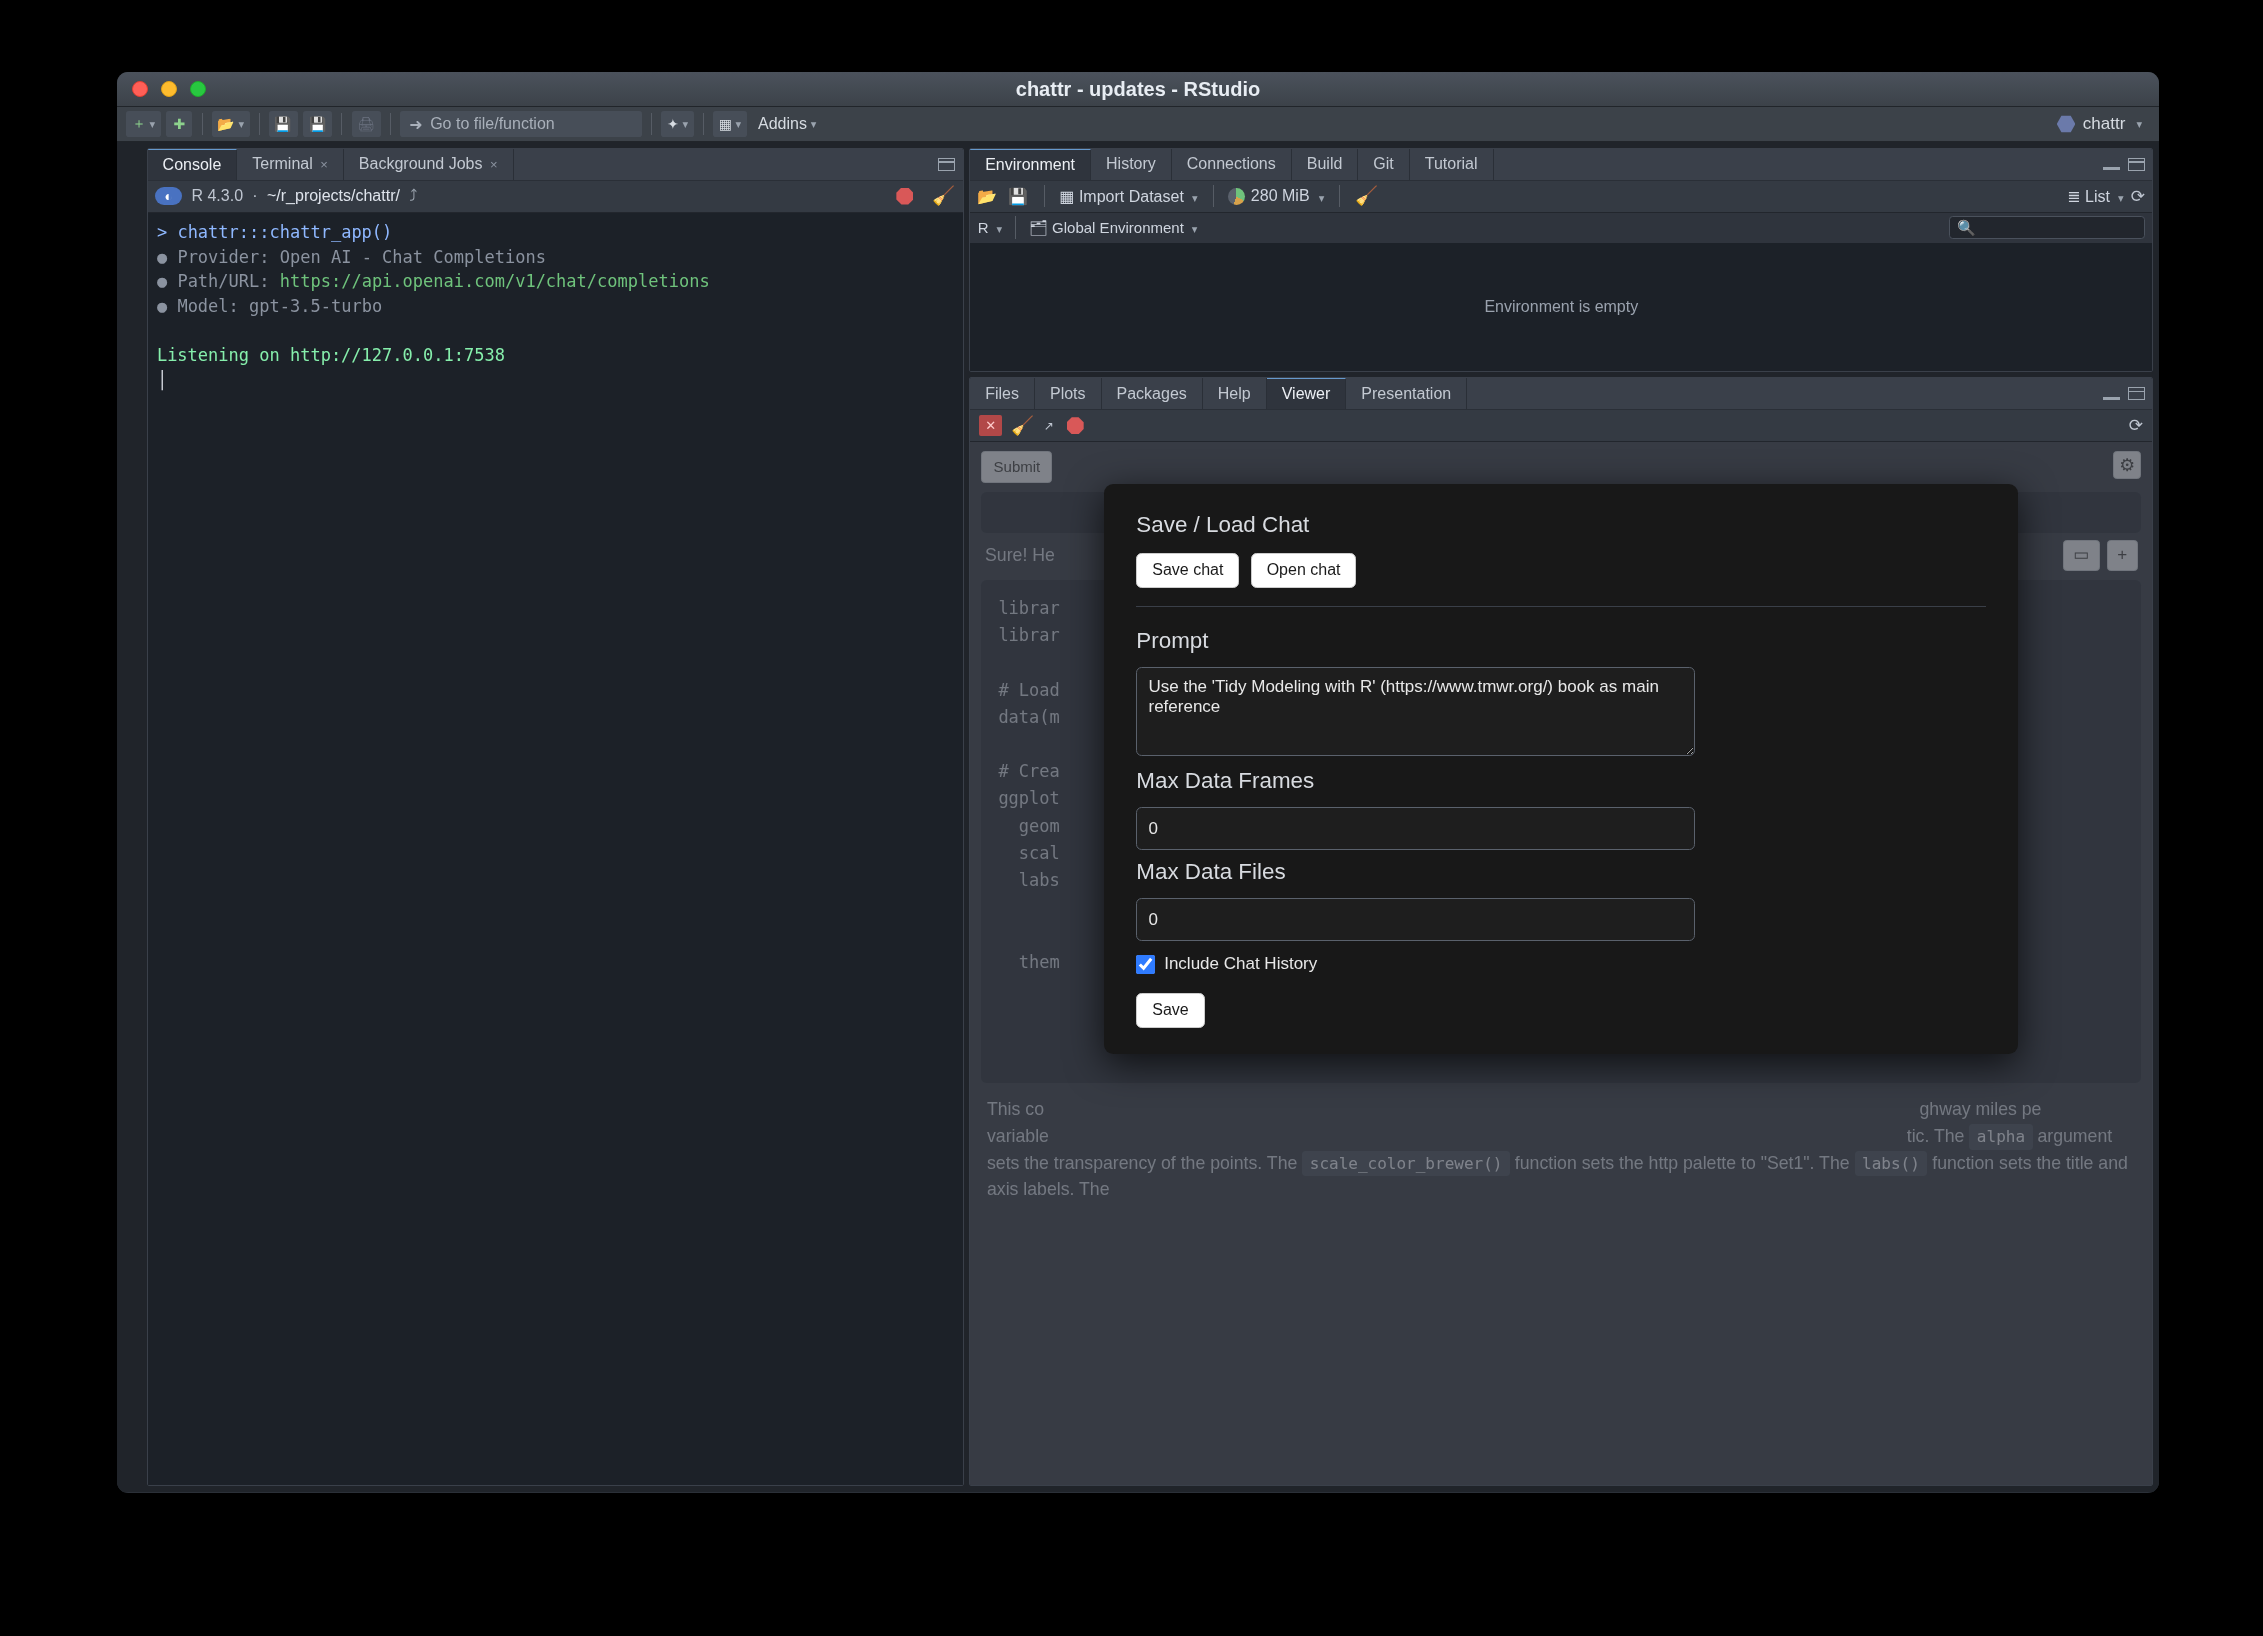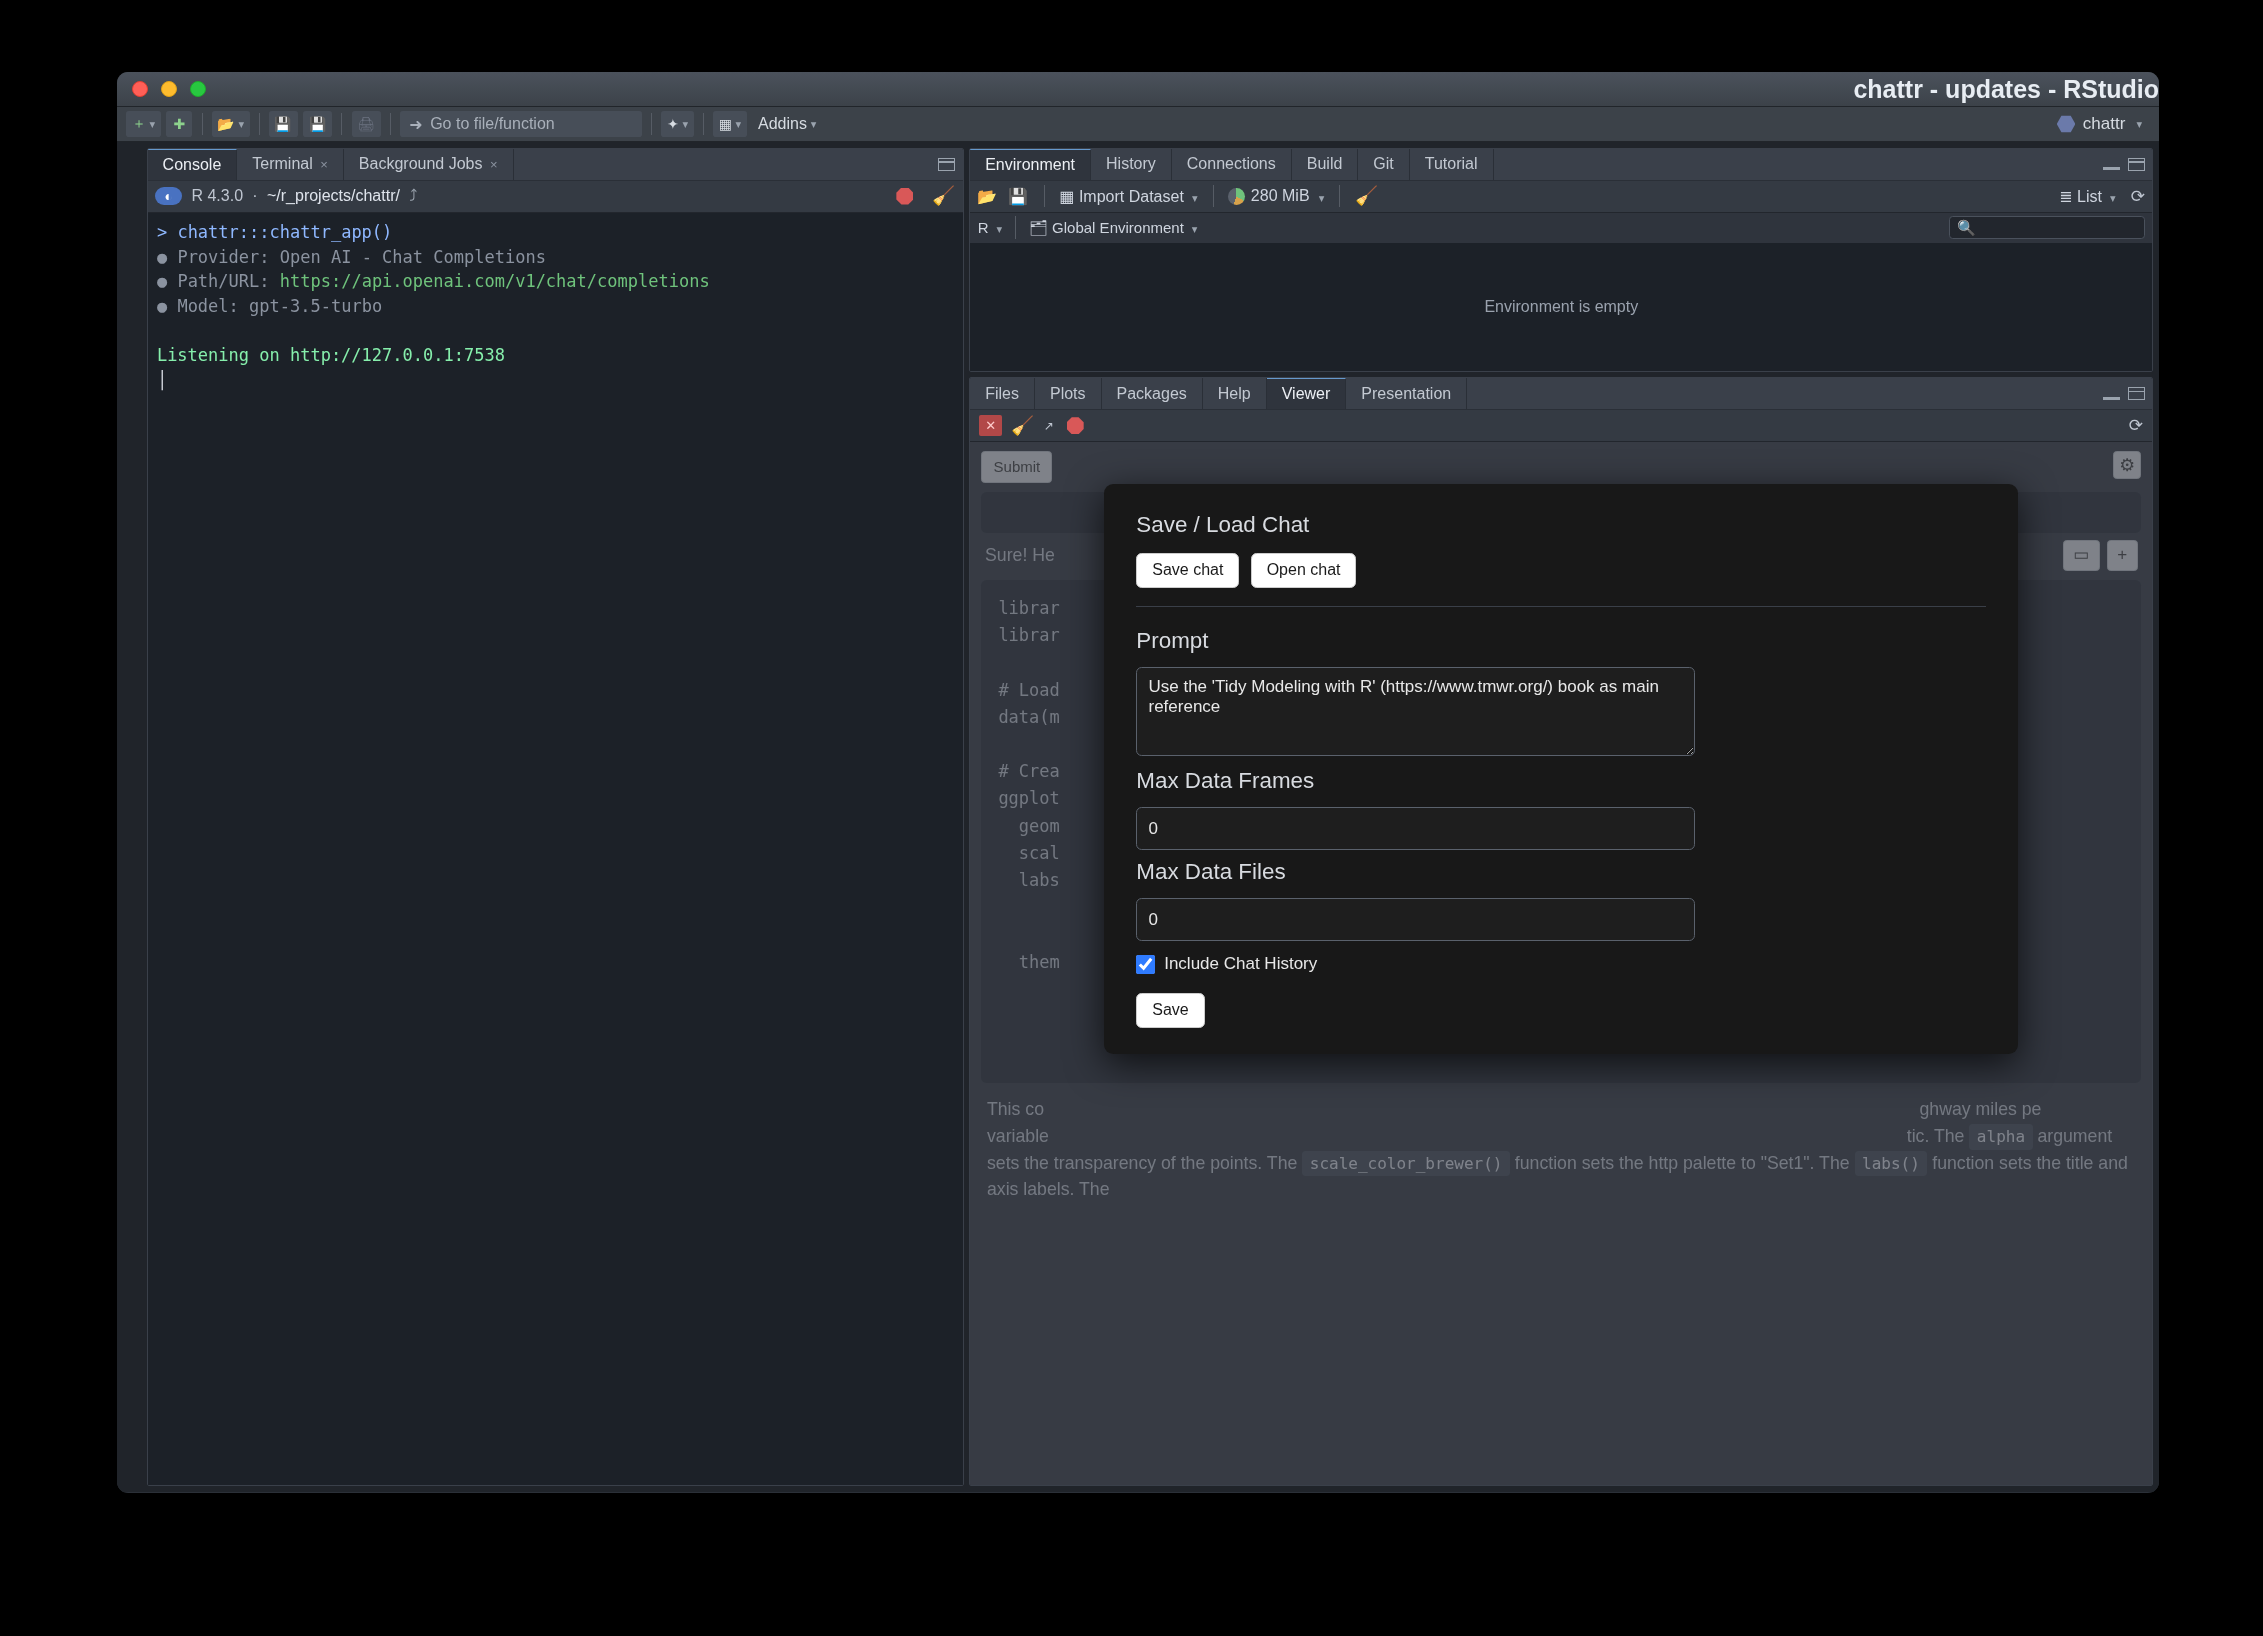--- a/index.html
+++ b/index.html
@@ -30,22 +30,22 @@
     align-items: center;
     position: relative;
     border-bottom: 0.9px solid #21252a;
   }
   .traffic { display: flex; gap: 13px; margin-left: 15px; }
   .dot { width: 16px; height: 16px; border-radius: 50%; }
   .dot.red { background:#ff5f57; border:0.9px solid #e33e32;}
   .dot.yellow { background:#febc2e; border:0.9px solid #e1a116;}
   .dot.green { background:#28c840; border:0.9px solid #1dad2b;}
   .title {
-    position:absolute; left:0; right:0; text-align:right;
-    color:#e8edf3; font-size:25px; font-weight:600; pointer-events:none;
+    position:absolute; left:0; right:0; text-align:center;
+    color:#e8edf3; font-size:20px; font-weight:600; pointer-events:none;
   }
 
   .maintoolbar {
     height:35px; background:#3c4249; display:flex; align-items:center;
     padding:0 9.3px; gap:5.6px; border-bottom:0.9px solid #21252a;
   }
   .tbtn {
     height:26px; min-width:26px; background:#474e58; border-radius:2.8px;
     display:flex; align-items:center; justify-content:center;
     color:#d6dbe1; font-size:14px; padding:0 5.6px; cursor:pointer;
@@ -123,21 +123,21 @@
   .envbar {
     height:32px; background:#343a43; display:flex; align-items:center;
     padding:0 7.5px; gap:11.2px; color:#cfd5df; font-size:16px;
     border-bottom:0.9px solid #22262d;
   }
   .envbar .mib { display:flex; align-items:flex-end; gap:5.6px;}
   .envbar .segcircle {
     width:17px;height:17px;border-radius:50%;
     background:conic-gradient(#6fc37c 0 120deg,#d7a24b 120deg 200deg,#5a616c 200deg 360deg);
   }
-  .envbar .right { margin-left:auto; display:flex; gap:15px; align-items:center;}
+  .envbar .right { margin-left:auto; display:flex; gap:7px; align-items:center;}
   .refresh { font-size:17px; color:#bfc6d1; cursor:pointer;}
   .envbar2 {
     height:30px; background:#2f343d; display:flex; align-items:center;
     padding:0 7.5px; gap:9.3px; color:#cfd5df; font-size:15px;
   }
   .searchbox {
     margin-left:auto; width:196px; height:22.4px; background:#22262d;
     border:0.9px solid #4a515c; border-radius:3.7px; display:flex; align-items:center;
     padding:0 7.5px; color:#7e8692;
   }

